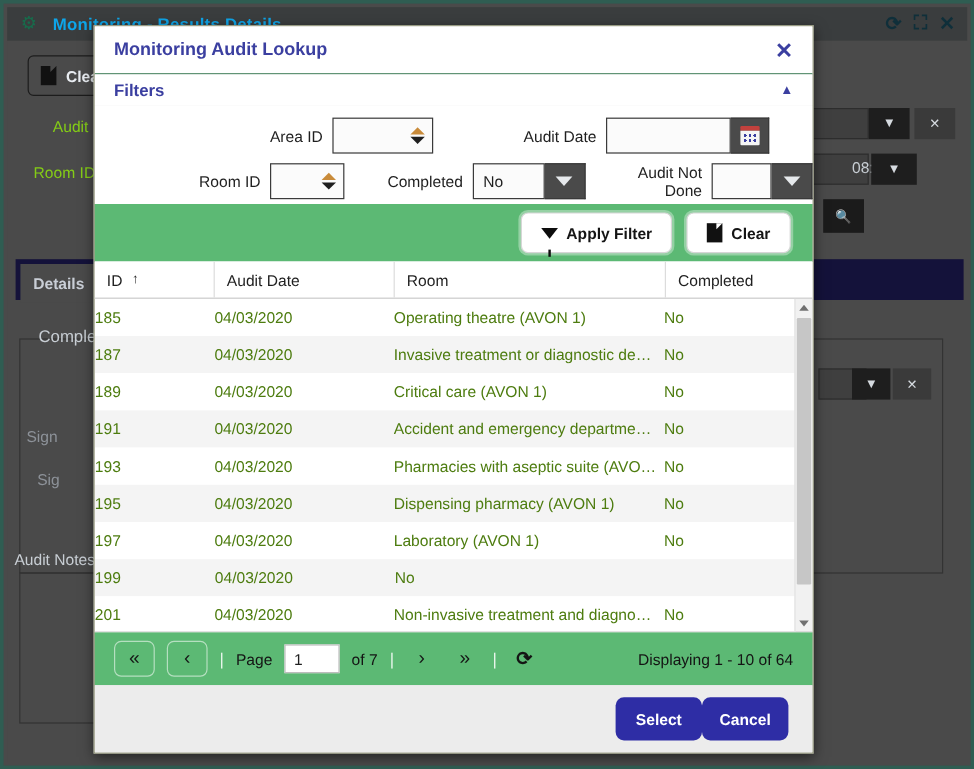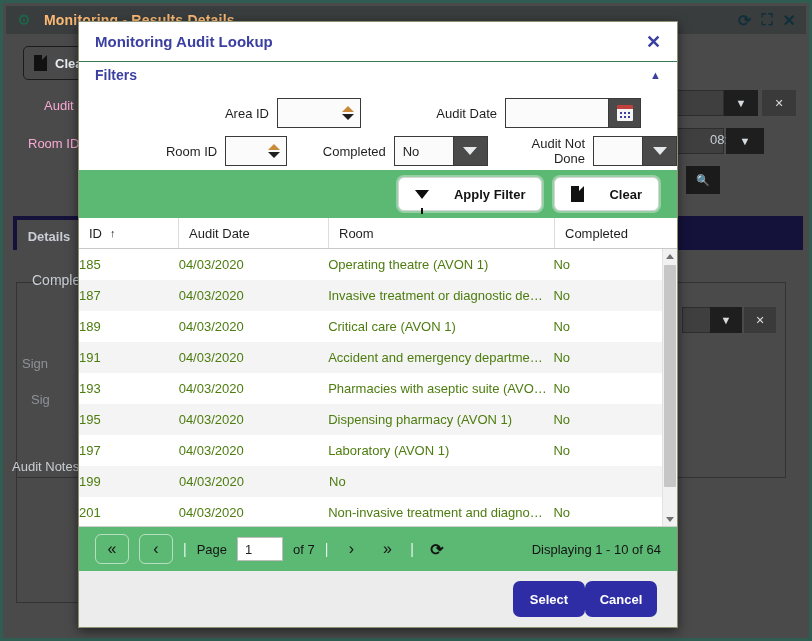--- a/index.html
+++ b/index.html
@@ -22,21 +22,21 @@
   .bg-titlebar {
     position: absolute; left: 3px; top: 3px; right: 3px; height: 28px;
     background: #3a3d3e;
     display: flex; align-items: center;
   }
   .bg-titlebar .t-icon {
     margin-left: 10px; width: 16px; height: 16px;
     color: #176b4b; font-size: 15px; line-height: 16px; text-align: center;
   }
   .bg-titlebar .t-text {
-    margin-left: 12px; color: #fdba74; font-size: 14px; font-weight: bold;
+    margin-left: 12px; color: #0ea5e9; font-size: 14px; font-weight: bold;
     letter-spacing: .2px;
   }
   .bg-titlebar .t-btns {
     margin-left: auto; margin-right: 10px; display: flex; gap: 10px;
     color: #0f2f3a; font-size: 16px; font-weight: bold;
   }
   .bg-titlebar .t-btns span { cursor: pointer; }
 
   .bg-body {
     position: absolute; left: 3px; top: 31px; right: 3px; bottom: 3px;
@@ -55,21 +55,21 @@
   .doc-glyph {
     width: 13px; height: 16px; background: #111; position: relative; display:inline-block;
   }
   .doc-glyph::after {
     content: ""; position: absolute; right: 0; top: 0;
     border-left: 5px solid #4a4a4a; border-bottom: 5px solid transparent;
   }
   .doc-glyph.on-light::after { border-left-color: #ffffff; }
 
   .bg-label {
-    position: absolute; color: #f9a8d4; font-size: 13px; text-align: center;
+    position: absolute; color: #84cc16; font-size: 13px; text-align: center;
   }
   .bg-field {
     position: absolute; background: #3f3f3f; border: 1px solid #2d2d2d;
     box-sizing: border-box;
   }
   .bg-combo-btn {
     position: absolute; background: #1e1e1e; color: #d6dbe0;
     display:flex; align-items:center; justify-content:center;
     font-size: 11px; box-sizing: border-box;
   }
@@ -186,21 +186,21 @@
     border-right: 7px solid transparent; border-top: 8px solid #e6e9ec;
   }
 
   .action-bar {
     background: #5cb974; height: 48px; flex: 0 0 auto;
     display: flex; align-items: center; justify-content: flex-end;
     padding-right: 18px; gap: 12px; box-sizing: border-box;
   }
   .act-btn {
     background: #ffffff; border: 1px solid #d6d6d6; border-radius: 6px;
-    height: 32px; padding: 0 16px; display: flex; align-items: center; gap: 25px;
+    height: 32px; padding: 0 16px; display: flex; align-items: center; gap: 7px;
     font-size: 13px; font-weight: bold; color: #141414; cursor: pointer;
     box-shadow: 0 0 0 2px rgba(255,255,255,.35);
   }
   .funnel {
     width: 0; height: 0; border-left: 7px solid transparent;
     border-right: 7px solid transparent; border-top: 9px solid #0d0d0d;
     position: relative;
   }
   .funnel::after {
     content: ""; position: absolute; left: -1px; top: 9px;

